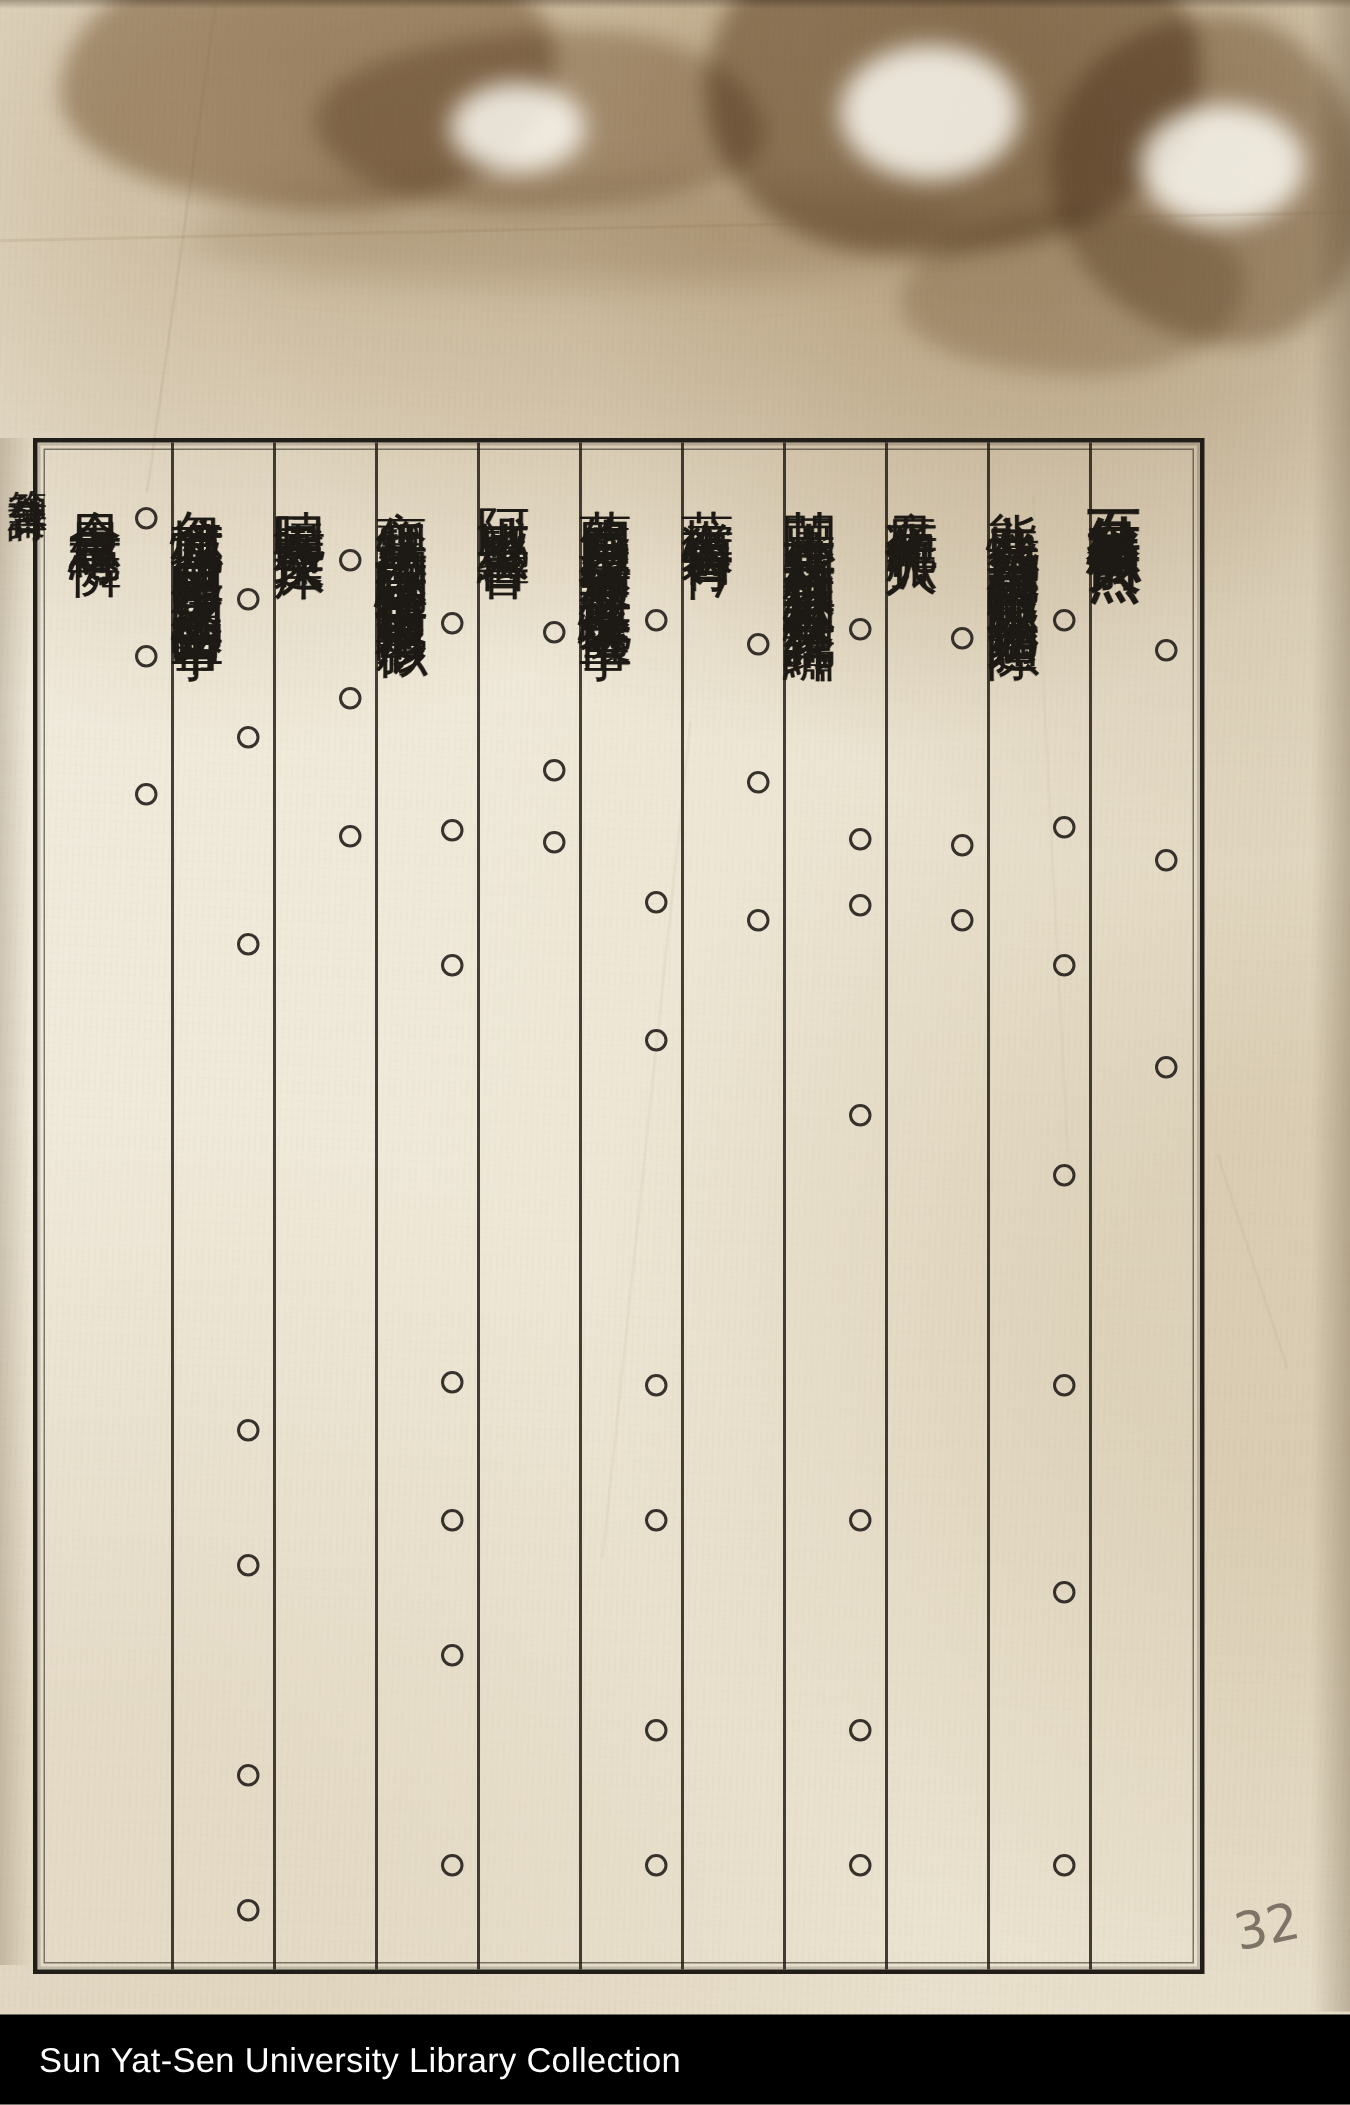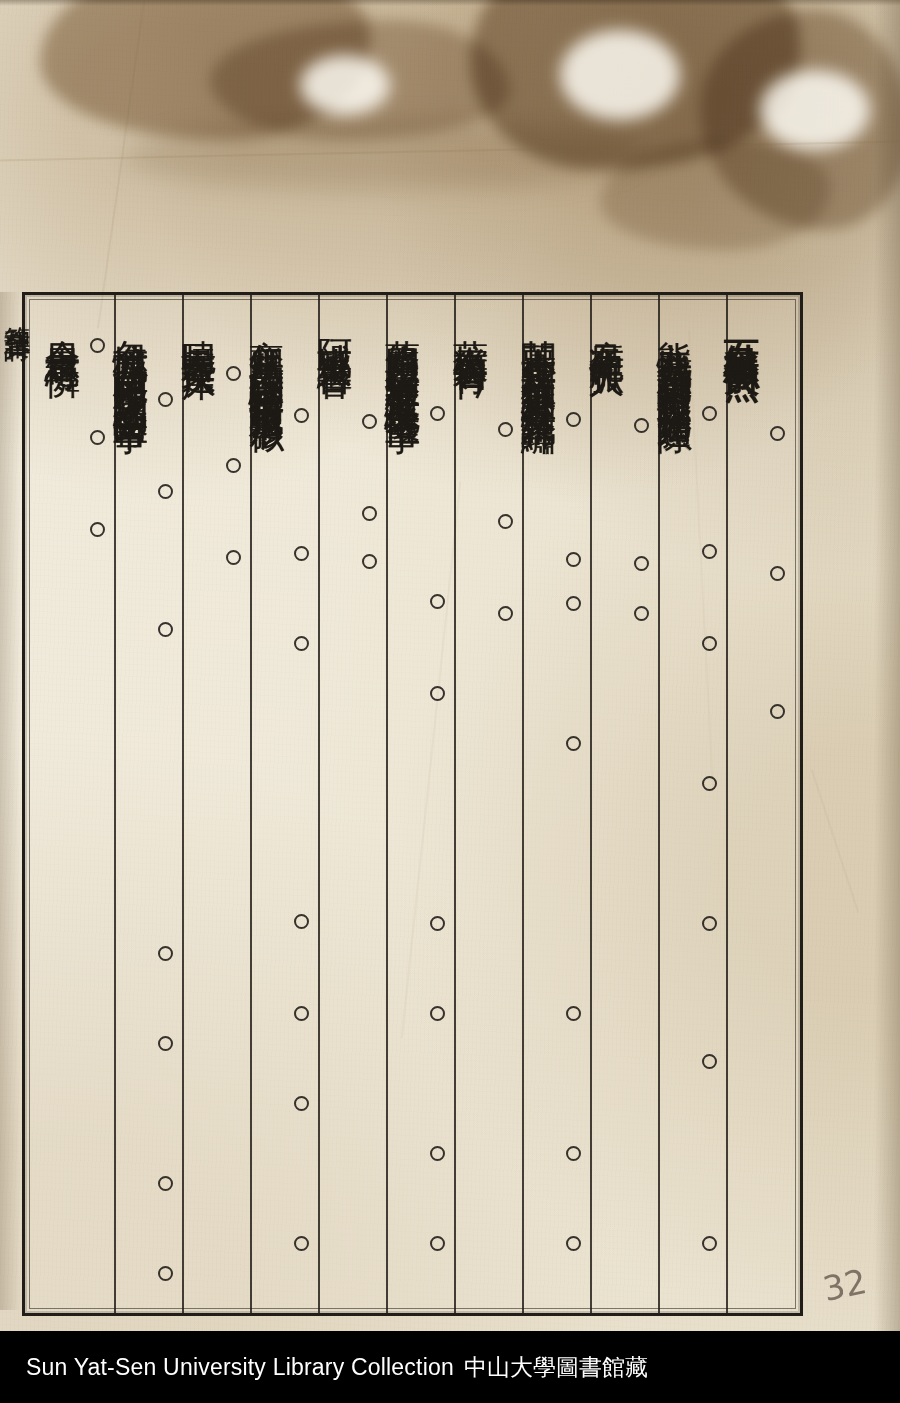--- a/index.html
+++ b/index.html
@@ -180,21 +180,21 @@
     transform: rotate(-12deg);
     opacity: .85;
   }
 
   
   .credit-bar {
     position: absolute;
     left: 0;
     bottom: 0;
     width: 900px;
-    height: 72px;
+    height: 60px;
     background: #000;
     display: flex;
     align-items: center;
     padding-left: 26px;
     box-sizing: border-box;
   }
   .credit-bar .en {
     color: #fff;
     font-family: "Liberation Sans", sans-serif;
     font-size: 23px;
@@ -386,16 +386,15 @@
   </div>
 
   <div class="margin-left">
     <div class="vtext">篁憩合蕖詩</div>
   </div>
 
   <div class="hand-number">32</div>
 
   <div class="credit-bar">
     <span class="en">Sun Yat-Sen University Library Collection</span>
-    <span class="zh">中山大學圖書館藏</span>
   </div>
 
 </div>
 
 </body></html>

